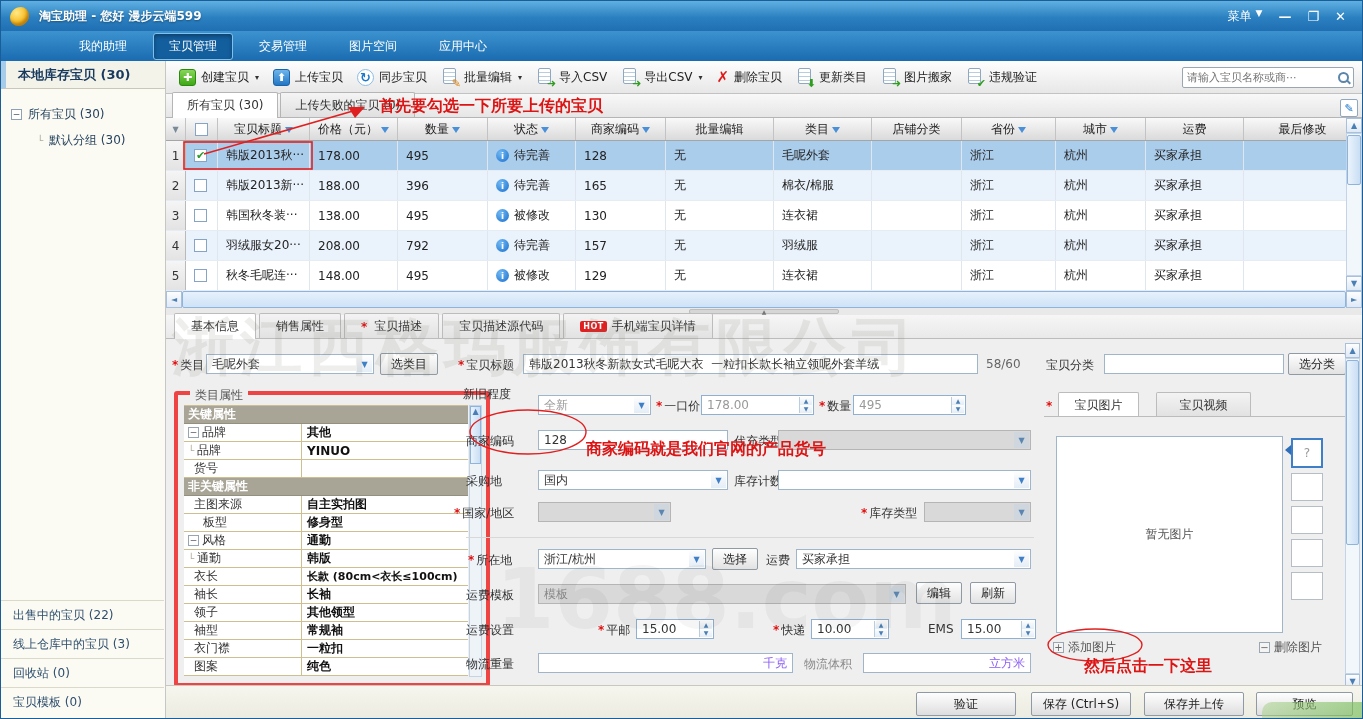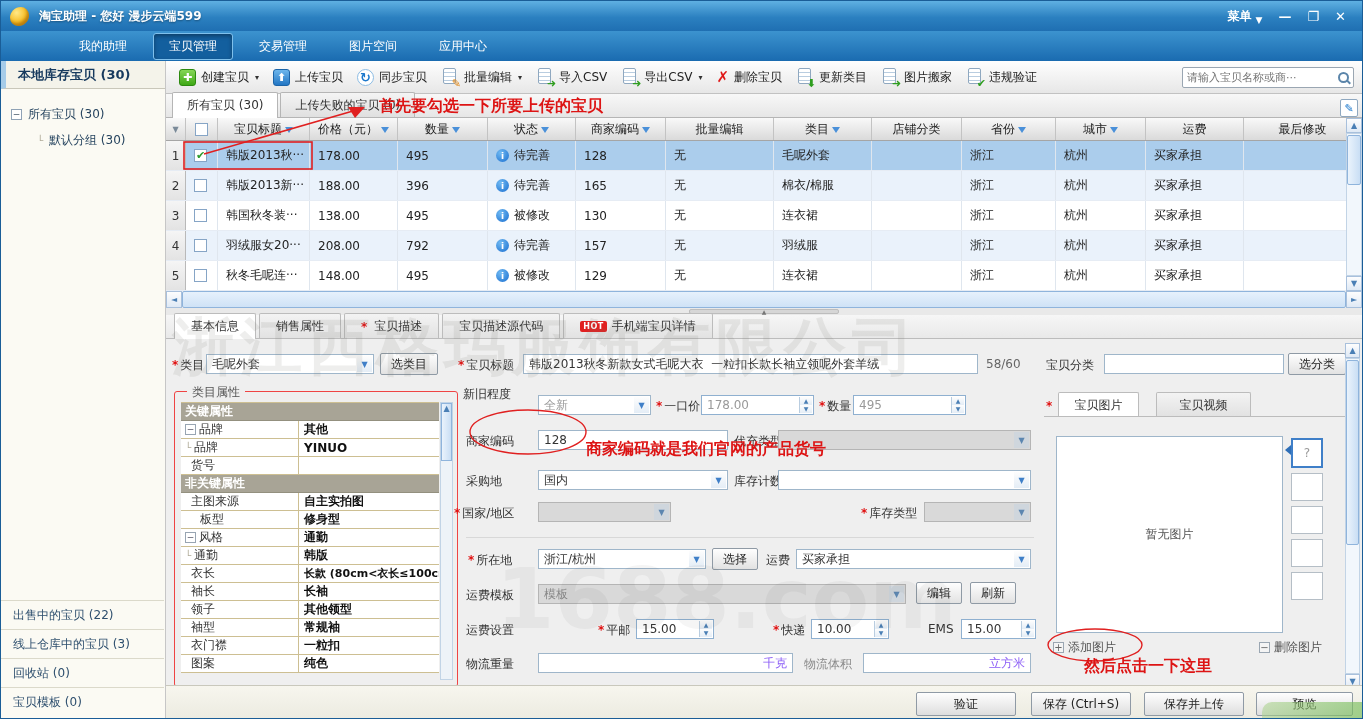--- a/index.html
+++ b/index.html
@@ -9,21 +9,21 @@
        background:#efefef;border:1px solid #1a5d97}
 
   
   .titlebar{position:absolute;left:0;top:0;width:100%;height:30px;
     background:linear-gradient(#5fb0e2,#2b80c0 55%,#1f6fb2);display:flex;align-items:center;color:#fff}
   .logo{width:19px;height:19px;margin:0 10px 0 9px;border-radius:60% 45% 60% 45%;
     background:radial-gradient(circle at 35% 30%,#ffe988,#f7bc22 55%,#c98c0e);
     box-shadow:inset -2px -3px 3px rgba(130,70,0,.45)}
   .title{font-weight:bold;font-size:12px;text-shadow:0 1px 2px rgba(0,0,0,.35)}
   .winctl{margin-left:auto;display:flex;align-items:center;gap:16px;padding-right:16px}
-  .menu-btn{display:flex;align-items:flex-end;gap:4px;font-weight:bold;cursor:default}
+  .menu-btn{display:flex;align-items:flex-start;gap:4px;font-weight:normal;cursor:default}
   .carat{font-size:9px}
   .wbtn{font-size:13px;font-weight:bold;line-height:1;cursor:default}
 
   
   .navbar{position:absolute;left:0;top:30px;width:100%;height:30px;
     background:linear-gradient(#3c93cf,#1a6bb0);display:flex;align-items:center;gap:10px;padding-left:62px;color:#fff}
   .nav-item{padding:4px 15px;border-radius:3px;border:1px solid transparent}
   .nav-item.active{background:#135f9e;border-color:#7fc0ec;box-shadow:inset 0 2px 4px rgba(0,0,0,.35)}
 
   
@@ -124,21 +124,21 @@
   .spin.dim{color:#999}
   .txtin{position:absolute;height:20px;background:#fff;border:1px solid #9fb6ca;display:flex;align-items:center;padding:0 5px;color:#333}
   .txtin input{border:none;outline:none;width:100%;font:12px "DejaVu Sans","Liberation Sans",sans-serif;color:#333;background:transparent}
   .txtin .unit{color:#8b5cf6;margin-left:auto;white-space:nowrap}
   .pbtn{position:absolute;height:22px;background:linear-gradient(#fefefe,#e2e2e2);border:1px solid #8f9aa5;border-radius:2px;
     display:flex;align-items:center;justify-content:center;padding:0 10px;color:#222;white-space:nowrap}
   .counter{position:absolute;color:#666}
   .divline{position:absolute;height:1px;background:#d8d8d8}
 
   
-  .group{position:absolute;left:8px;top:76px;width:284px;height:296px;border:1px solid #ef4444;border-radius:3px}
+  .group{position:absolute;left:8px;top:76px;width:316px;height:296px;border:4px solid #ef4444;border-radius:3px}
   .legend{position:absolute;left:12px;top:-8px;background:#efefef;padding:0 5px;color:#555}
   .ptable{position:absolute;left:6px;top:10px;right:18px;bottom:6px;border-top:1px solid #cdbf92}
   .prow{display:flex;height:18px;border-bottom:1px solid #cdbf92;align-items:stretch;background:#fff}
   .prow .pl{width:118px;border-right:1px solid #cdbf92;display:flex;align-items:center;padding-left:4px;gap:3px;color:#333;overflow:hidden;white-space:nowrap}
   .prow .pv{flex:1;display:flex;align-items:center;padding-left:5px;font-weight:bold;color:#111;overflow:hidden;white-space:nowrap}
   .prow.phead{background:#a8a496;border-bottom:1px solid #93907f}
   .prow.phead .pl{width:100%;border-right:none;color:#fff;font-weight:bold}
   .pexp{width:11px;height:11px;border:1px solid #98a5b2;background:#fff;display:inline-flex;align-items:center;justify-content:center;
     font-size:9px;color:#556;flex:none;line-height:1}
   .pchild{padding-left:16px}

